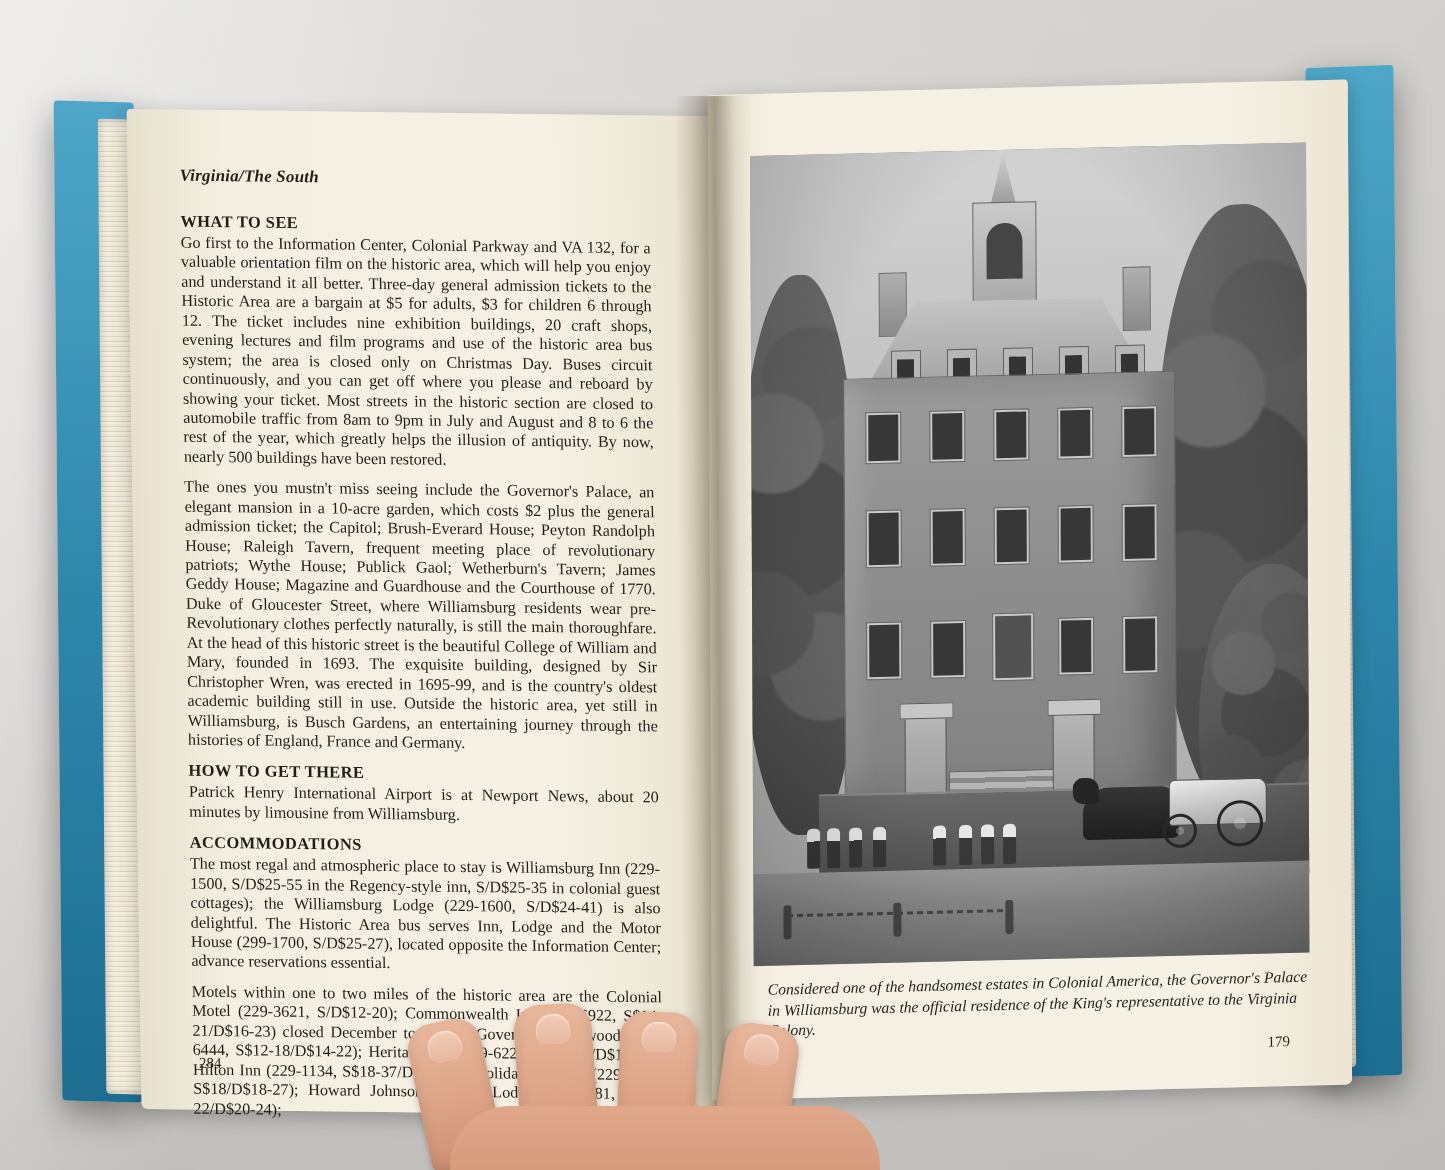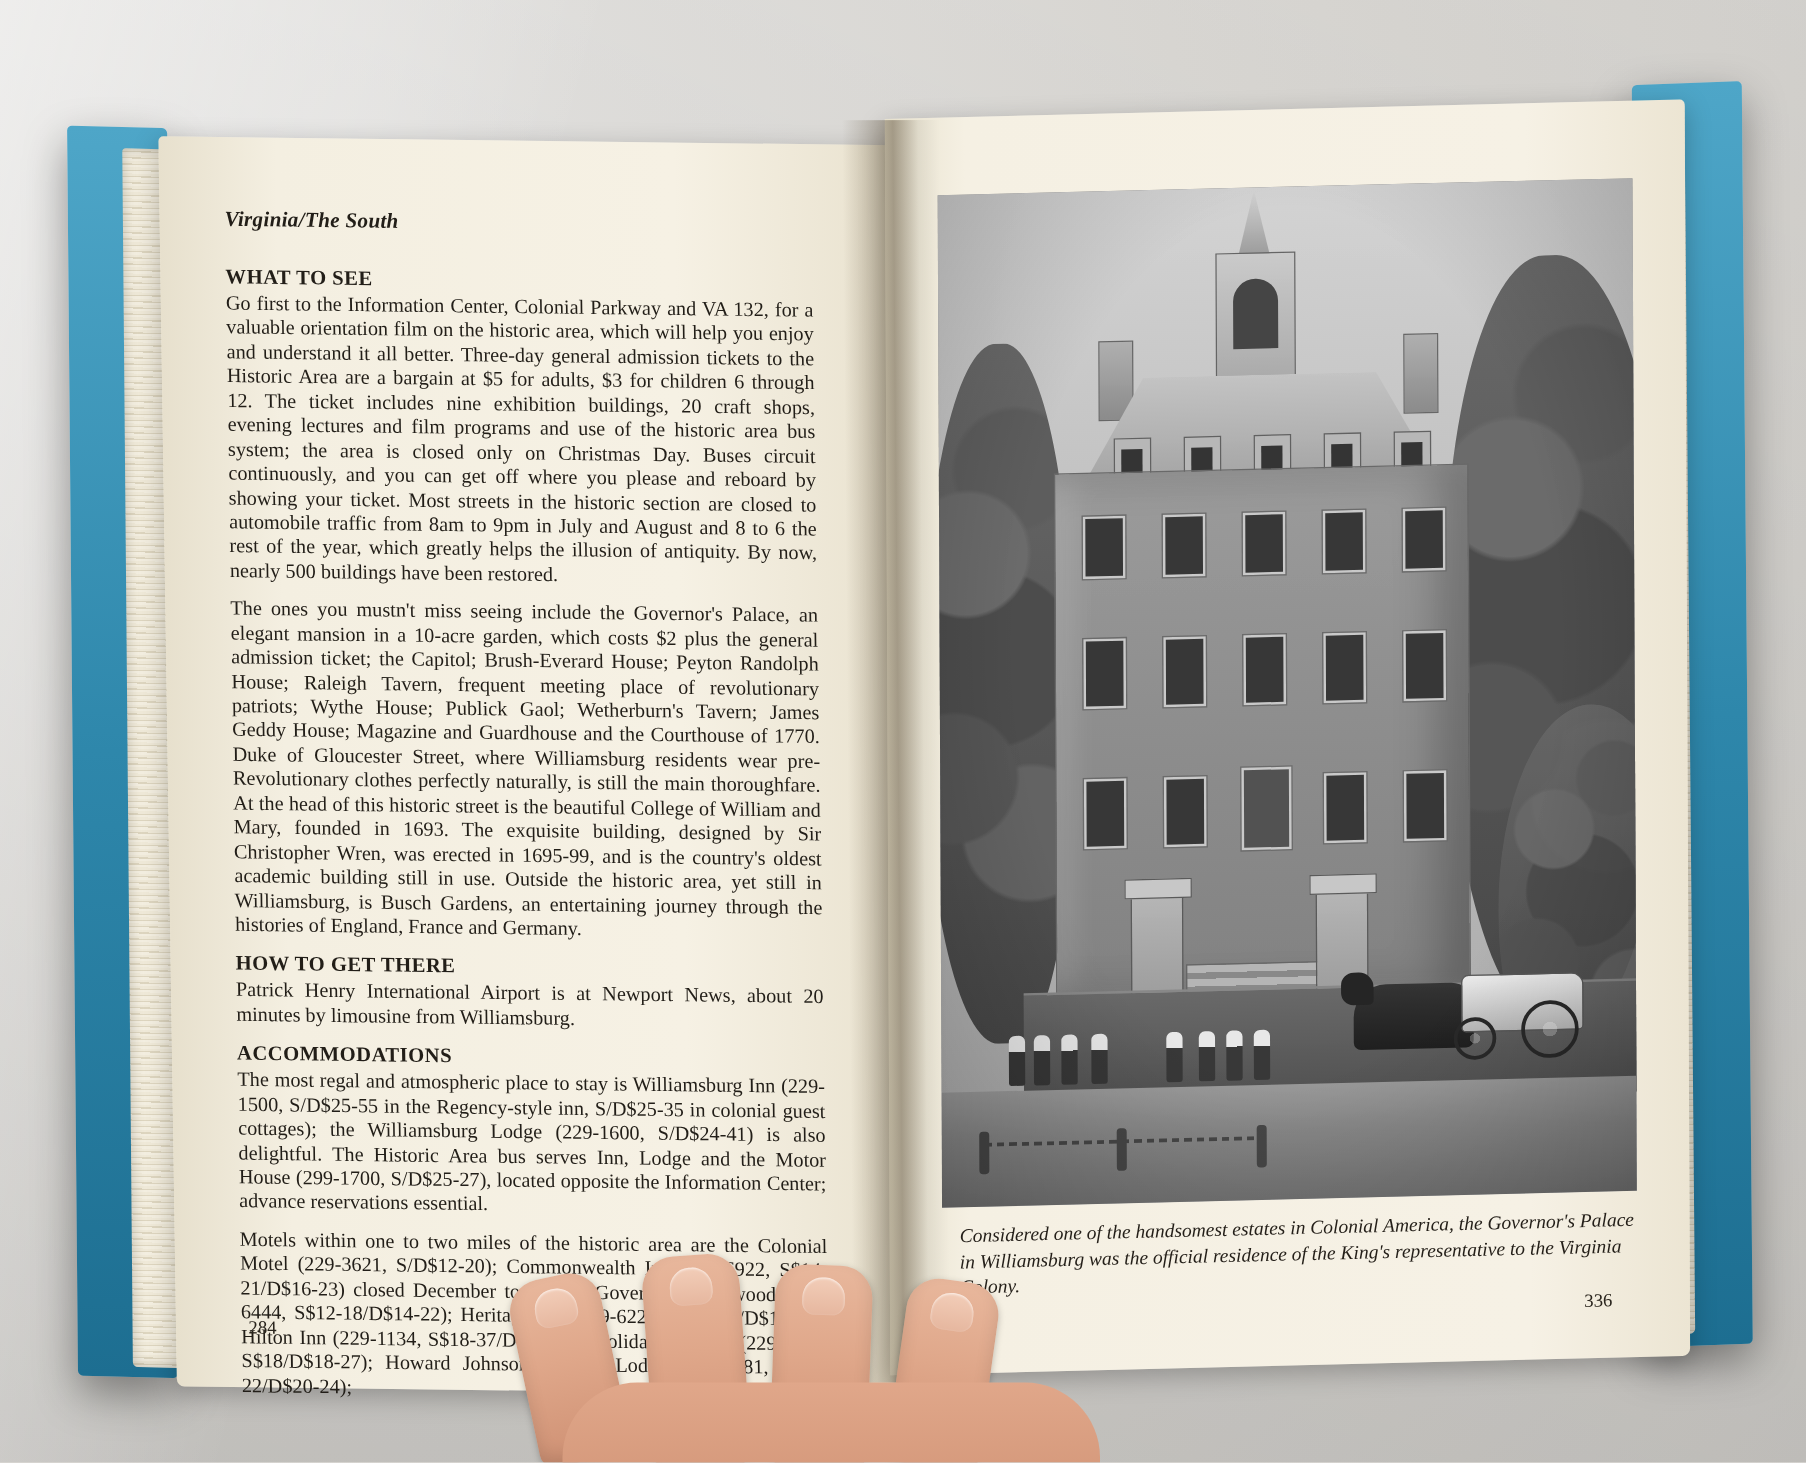--- a/index.html
+++ b/index.html
@@ -482,21 +482,21 @@
           <div class="post" style="left:252px;"></div>
           <div class="chain" style="left:34px; width:108px;"></div>
           <div class="chain" style="left:144px; width:110px;"></div>
 
           <div class="photo-vignette"></div>
         </div>
 
         <div class="caption">Considered one of the handsomest estates in Colonial America, the Governor's Palace in Williamsburg was the official residence of the King's representative to the Virginia Colony.</div>
       </div>
 
-      <div class="folio-right">336</div>
+      <div class="folio-right">179</div>
     </div>
 
     <div class="gutter"></div>
   </div>
 
   <div id="hand">
     <div class="finger" style="left:88px;  top:10px;  width:74px; height:150px; transform:rotate(-12deg);">
       <div class="nail"></div>
     </div>
     <div class="finger" style="left:188px; top:-6px; width:78px; height:170px; transform:rotate(-4deg);">

